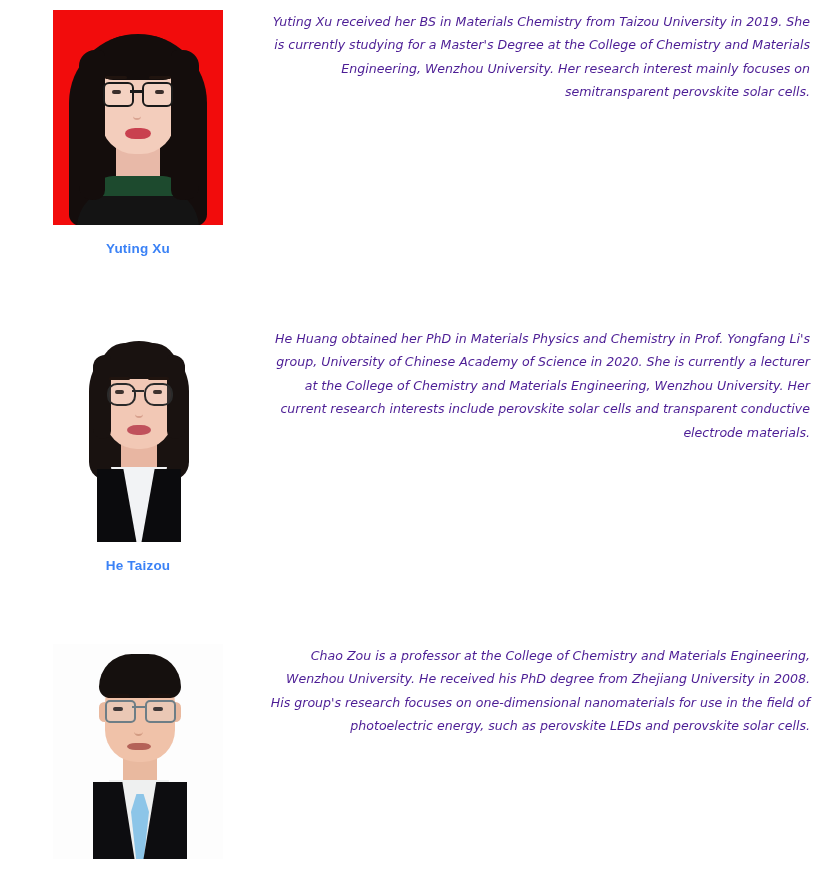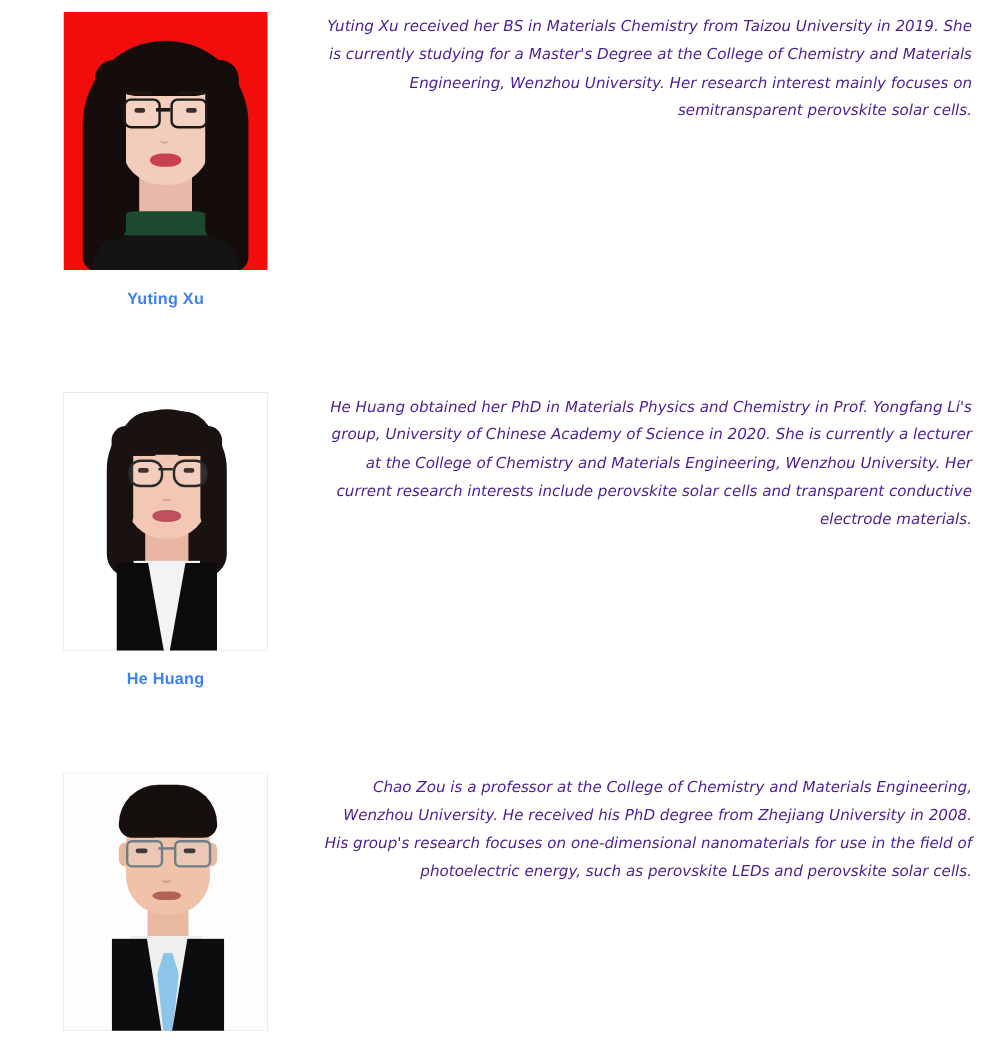--- a/index.html
+++ b/index.html
@@ -280,21 +280,21 @@
             <div class="brow-r"></div>
           <div class="eye-l"></div>
             <div class="eye-r"></div>
           <div class="glass-l"></div>
             <div class="glass-r"></div>
             <div class="bridge"></div>
           <div class="nose"></div>
           <div class="mouth"></div>
         </div>
       </div>
-      <div class="bio-name">He Huang</div>
+      <div class="bio-name">He Taizou</div>
     </div>
     <div class="bio-text">He Huang obtained her PhD in Materials Physics and Chemistry in Prof. Yongfang Li's group, University of Chinese Academy of Science in 2020. She is currently a lecturer at the College of Chemistry and Materials Engineering, Wenzhou University. Her current research interests include perovskite solar cells and transparent conductive electrode materials.</div>
   </div>
 
   <div class="bio-entry" style="margin-top:71px;">
     <div class="photo-col">
       <div class="photo-frame">
         <div class="portrait p3">
           <div class="bg"></div>
           <div class="neck"></div>

